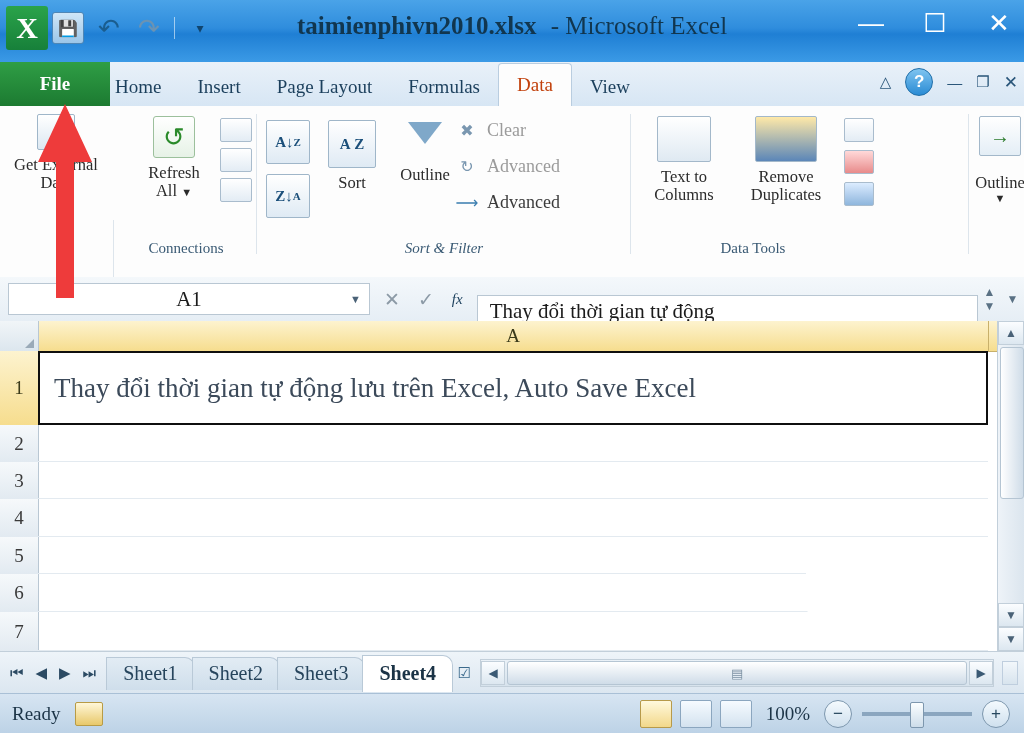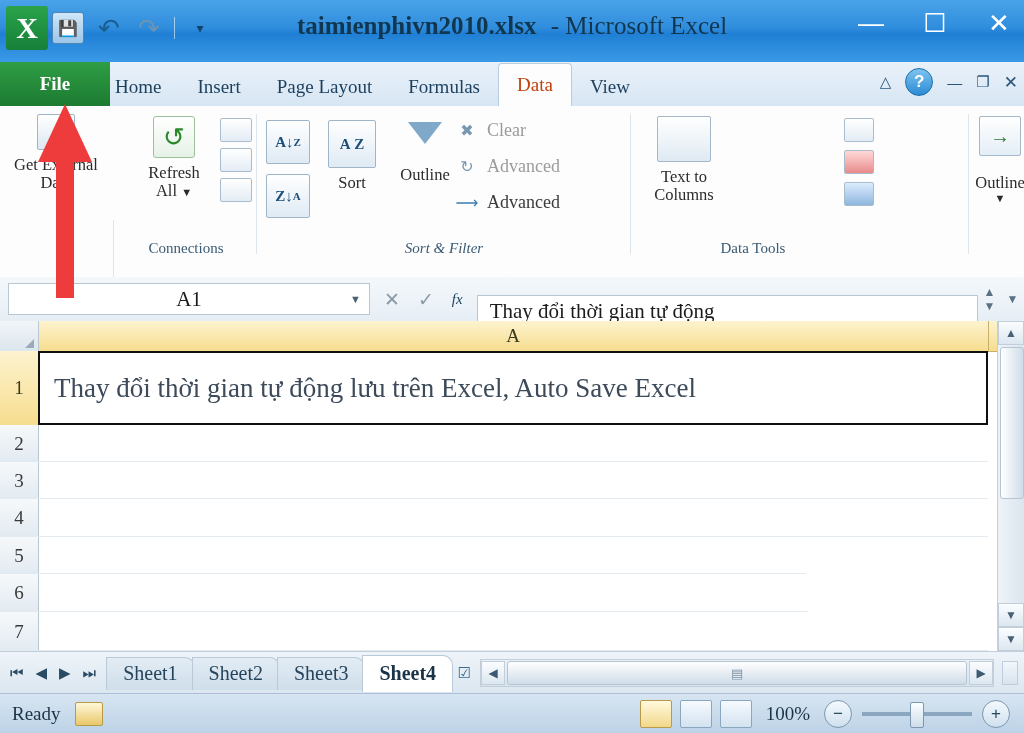--- a/index.html
+++ b/index.html
@@ -326,20 +326,24 @@
       </div>
       <div class="group-label" style="top:134px;font-style:italic;">Sort &amp; Filter</div>
     </div>
     <div class="vdiv" style="left:630px;top:8px;"></div>
 
     <div class="group g-tools">
       <div style="position:absolute;left:8px;top:10px;display:flex;flex-direction:column;align-items:center;width:88px;">
         <div class="tools-ic"></div>
         <div class="btn-lbl" style="margin-top:6px;">Text to<br>Columns</div>
       </div>
+      <div style="position:absolute;left:100px;top:10px;display:flex;flex-direction:column;align-items:center;width:108px;">
+        <div class="tools-ic" style="width:60px;background:linear-gradient(to bottom,#ffe9a8,#5b86b8);"></div>
+        <div class="btn-lbl" style="margin-top:6px;">Remove<br>Duplicates</div>
+      </div>
       <div style="position:absolute;left:212px;top:12px;display:flex;flex-direction:column;gap:8px;">
         <div class="small-btn"></div>
         <div class="small-btn" style="background:linear-gradient(to bottom,#ffd9d9,#e88b8b);"></div>
         <div class="small-btn" style="background:linear-gradient(to bottom,#dcecff,#8fb6dd);"></div>
       </div>
       <div class="group-label" style="top:134px;left:-48px;">Data Tools</div>
     </div>
     <div class="vdiv" style="left:968px;top:8px;"></div>
 
     <div class="group g-outline">

